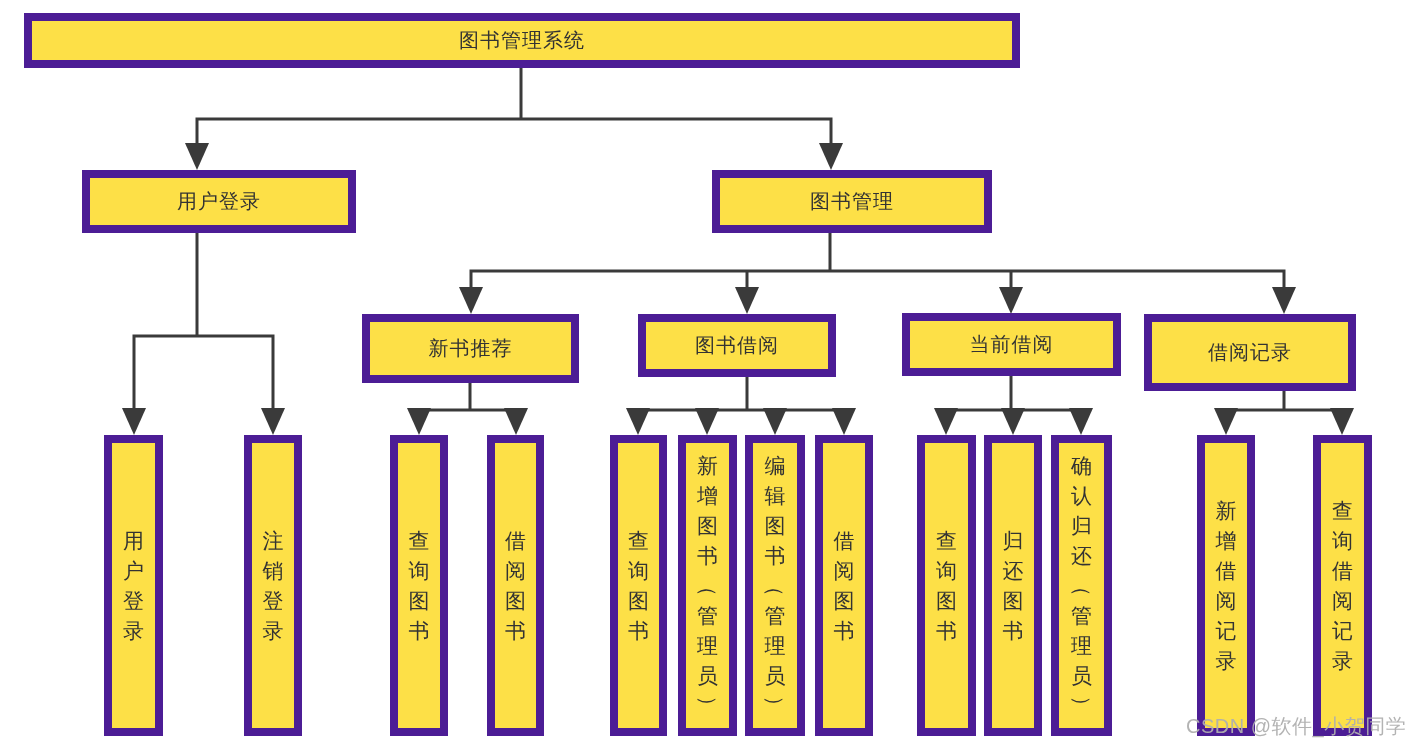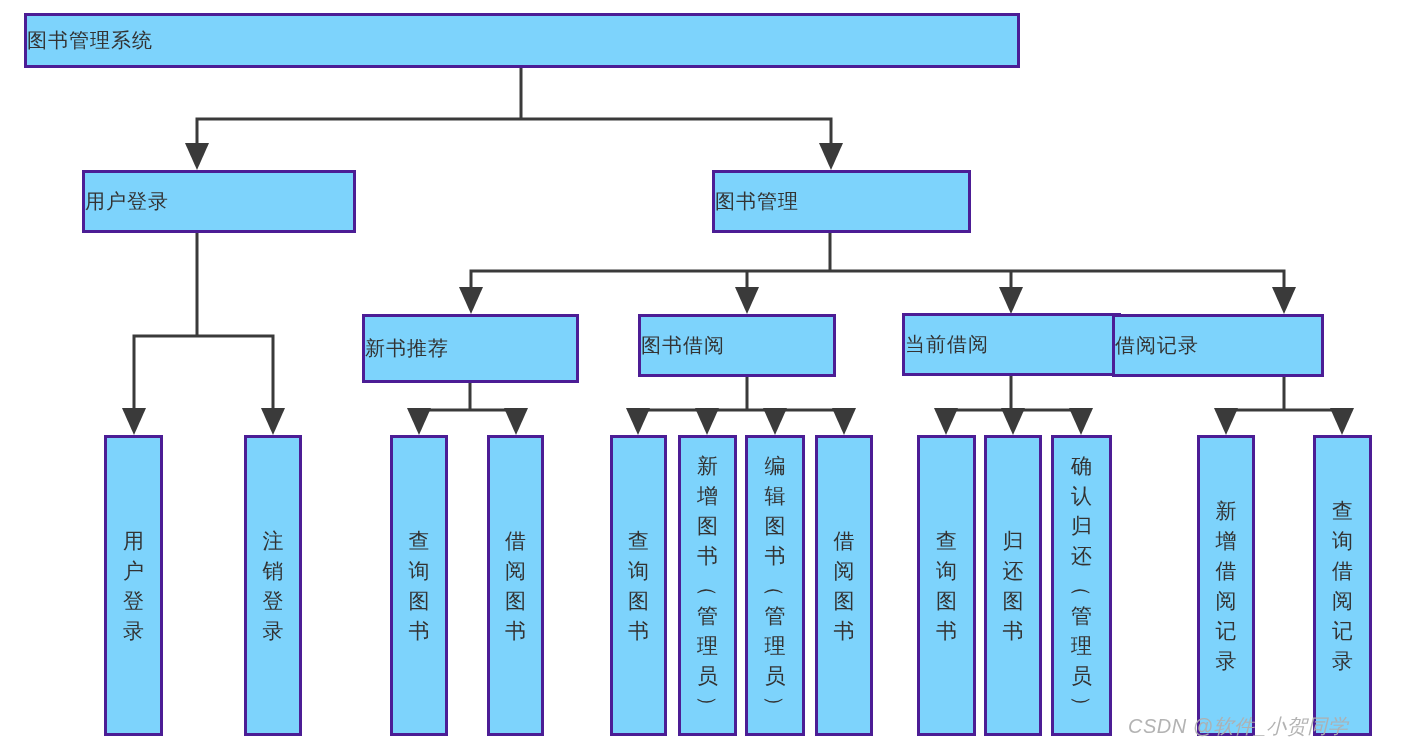--- a/index.html
+++ b/index.html
@@ -17,24 +17,25 @@
   }
   .connectors {
     position: absolute;
     left: 0;
     top: 0;
     z-index: 1;
   }
   .box {
     position: absolute;
     box-sizing: border-box;
-    border: 3px solid #4c1d95;
-    background: #7dd3fc;
+    border: 8px solid #4c1d95;
+    background: #fde047;
     display: flex;
     align-items: center;
+    justify-content: center;
     z-index: 2;
   }
   .box .lbl {
     font-size: 20px;
     color: #333333;
     letter-spacing: 1px;
     white-space: nowrap;
   }
   
   .vtext {
@@ -52,28 +53,27 @@
     line-height: 30px;
     text-align: center;
     font-size: 21px;
     color: #333333;
   }
   .vchar.vrot {
     transform: rotate(90deg);
   }
   .watermark {
     position: absolute;
-    left: 1128px;
+    left: 1186px;
     top: 713px;
     font-size: 20px;
     color: rgba(175, 175, 175, 0.95);
     letter-spacing: 0.5px;
     z-index: 6;
     white-space: nowrap;
-    font-style: italic;
   }
 </style>
 </head>
 <body>
 
 <div class="canvas">
 
   <svg class="connectors" width="1405" height="747">
     <g stroke="#3a3a3a" stroke-width="3" fill="none" stroke-linecap="square">
       <path d="M521 68 V119 M197 119 H831 M197 119 V146 M831 119 V146"></path>
@@ -107,34 +107,34 @@
     </g>
   </svg>
 
   <div class="box" style="left:24px;top:13px;width:996px;height:55px">
     <span class="lbl">图书管理系统</span>
   </div>
 
   <div class="box" style="left:82px;top:170px;width:274px;height:63px">
     <span class="lbl">用户登录</span>
   </div>
-  <div class="box" style="left:712px;top:170px;width:259px;height:63px">
+  <div class="box" style="left:712px;top:170px;width:280px;height:63px">
     <span class="lbl">图书管理</span>
   </div>
 
   <div class="box" style="left:362px;top:314px;width:217px;height:69px">
     <span class="lbl">新书推荐</span>
   </div>
   <div class="box" style="left:638px;top:314px;width:198px;height:63px">
     <span class="lbl">图书借阅</span>
   </div>
   <div class="box" style="left:902px;top:313px;width:219px;height:63px">
     <span class="lbl">当前借阅</span>
   </div>
-  <div class="box" style="left:1112px;top:314px;width:212px;height:63px">
+  <div class="box" style="left:1144px;top:314px;width:212px;height:77px">
     <span class="lbl">借阅记录</span>
   </div>
 
   <div class="box" style="left:104px;top:435px;width:59px;height:301px">
     <span class="vtext">
         <span class="vchar">用</span>
         <span class="vchar">户</span>
         <span class="vchar">登</span>
         <span class="vchar">录</span>
       </span>

